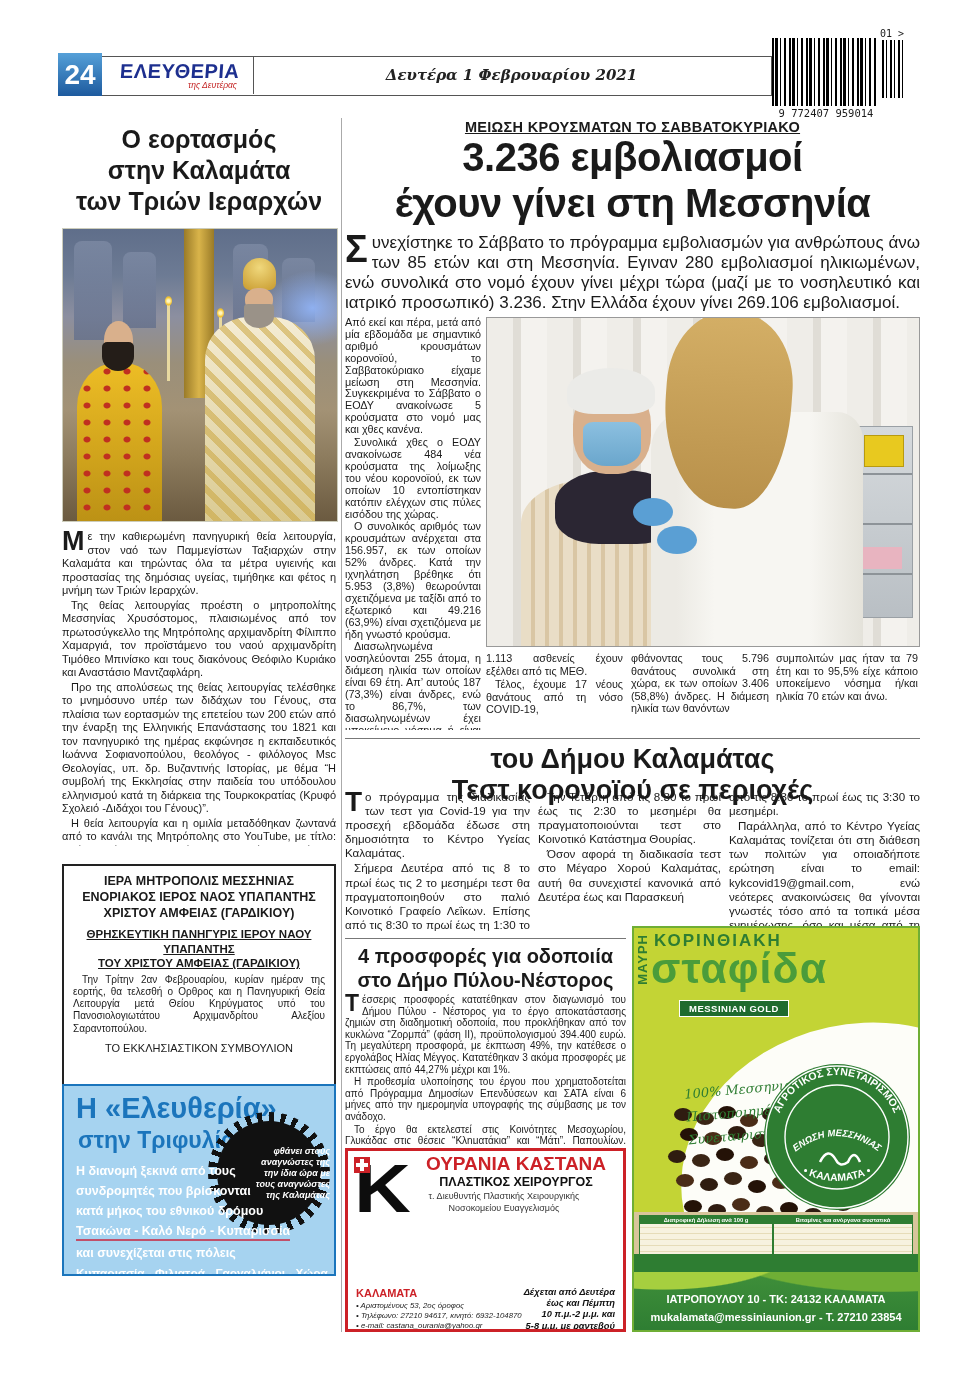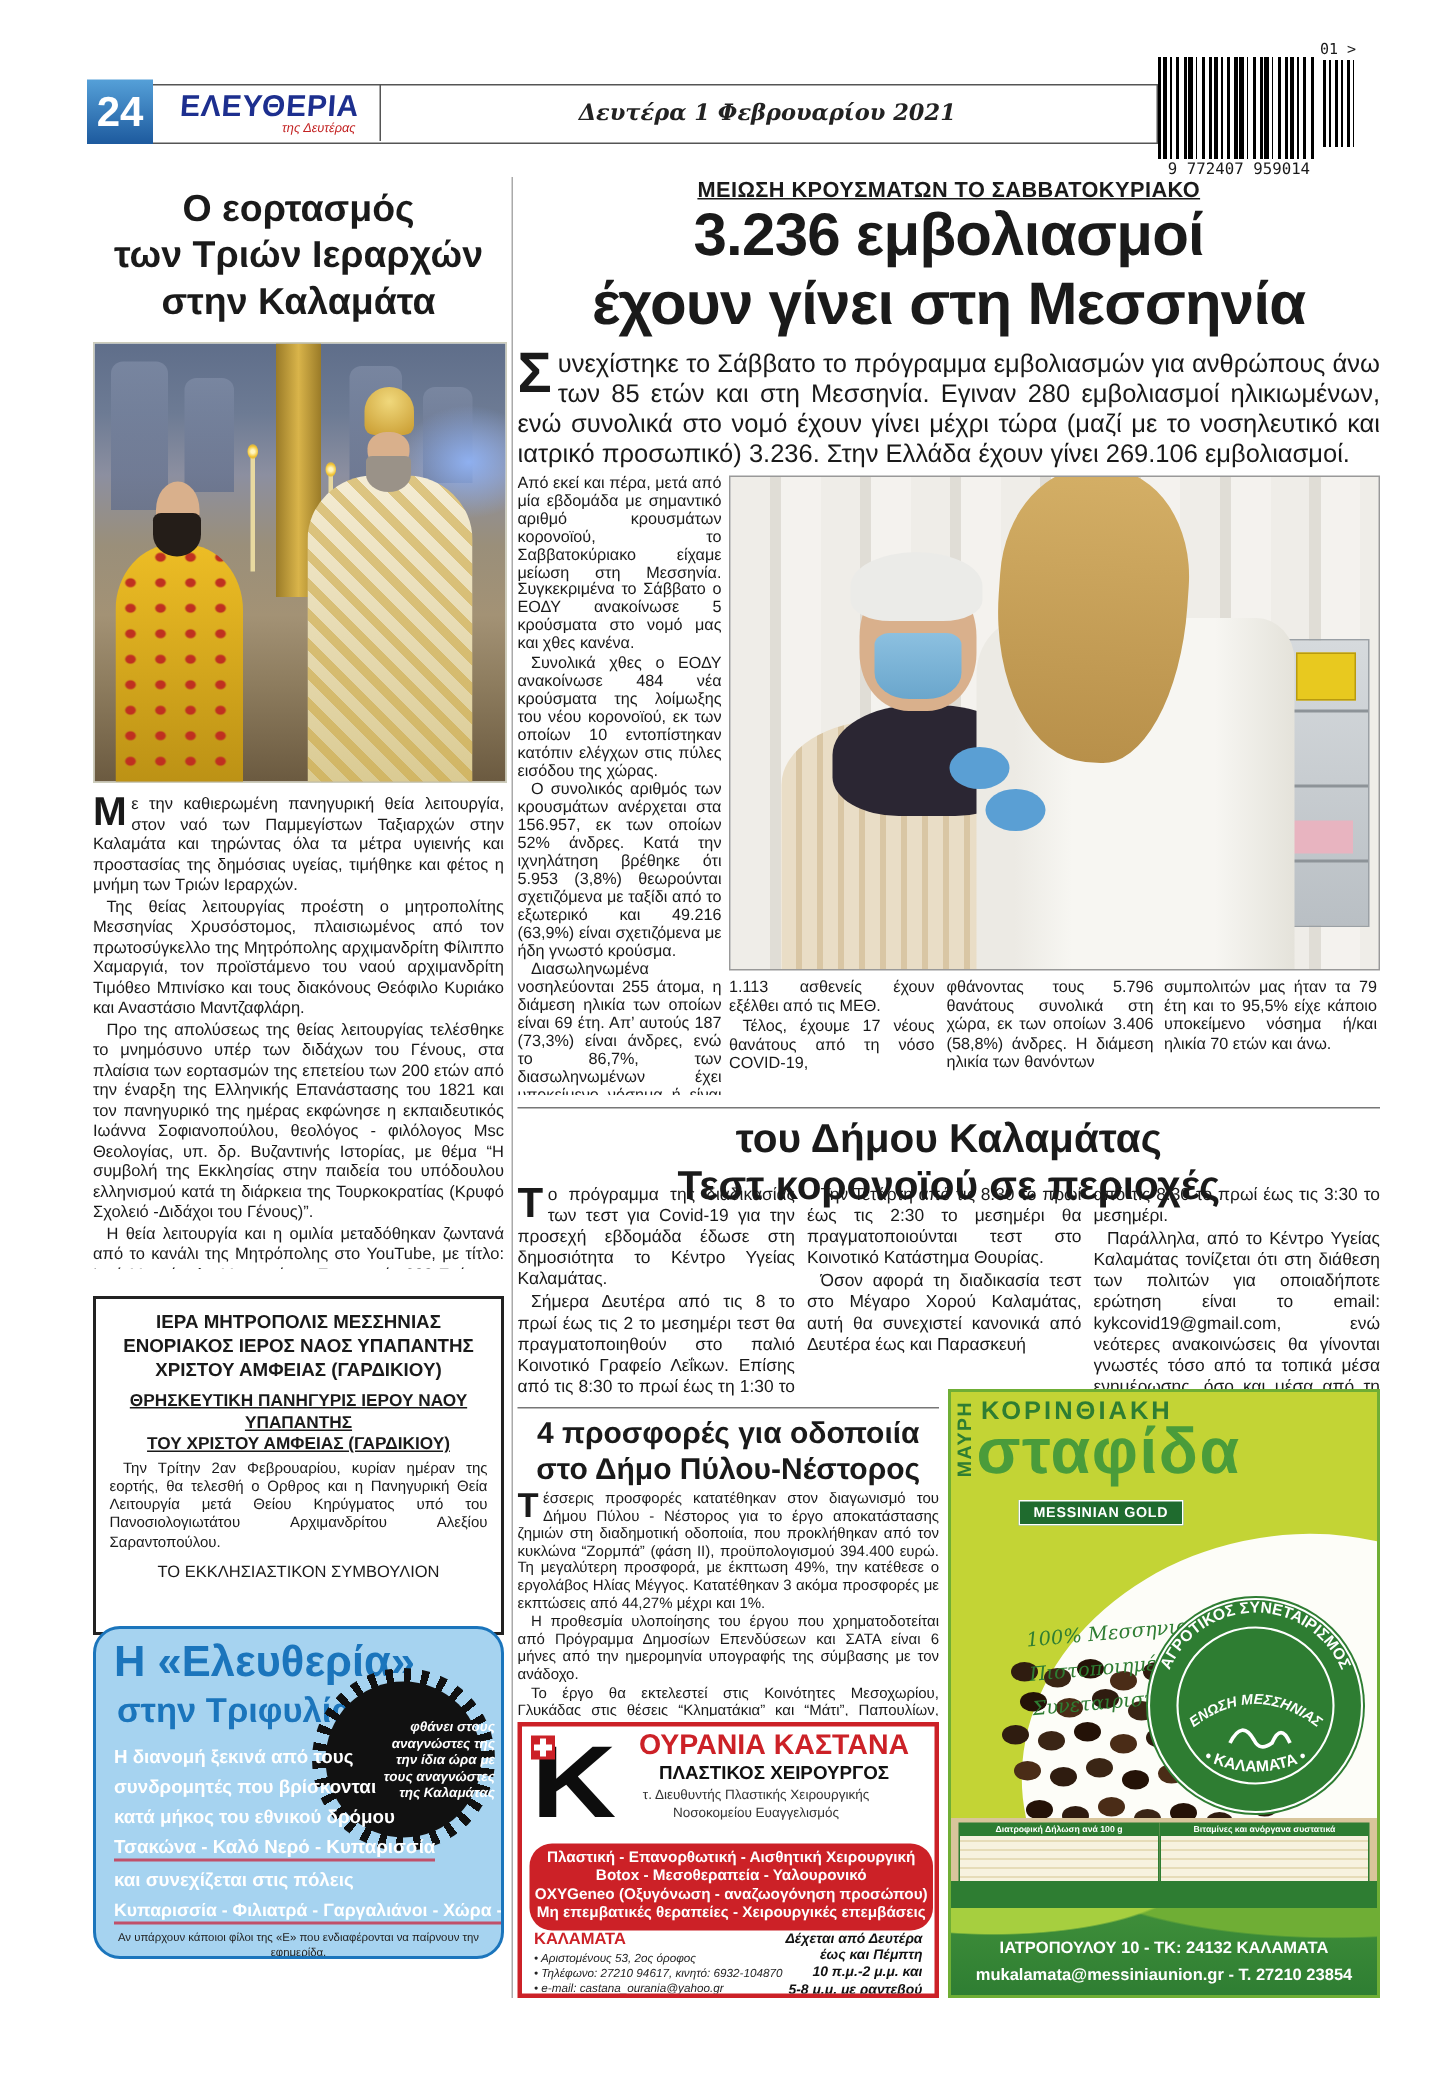--- a/index.html
+++ b/index.html
@@ -56,21 +56,21 @@
   .dc-m{float:left;font-weight:bold;font-size:27px;line-height:22px;padding-right:3px;}
 
   
   .notice{left:62px;top:864px;width:274px;height:226px;border:2px solid #222;background:#fff;padding:7px 9px;box-sizing:border-box;}
   .nt-h{text-align:center;font-weight:bold;font-size:12.5px;line-height:16px;}
   .nt-sub{text-align:center;font-weight:bold;font-size:11.5px;line-height:14.5px;text-decoration:underline;margin-top:6px;}
   .nt-p{font-size:10px;line-height:12.3px;text-align:justify;text-indent:9px;margin-top:3px;}
   .nt-f{text-align:center;font-size:11px;margin-top:7px;}
 
   
-  .tri-ad{left:62px;top:1084px;width:274px;height:222px;border:2.5px solid #1b75bc;border-radius:18px;background:#a6d3f0;box-sizing:border-box;overflow:hidden;}
+  .tri-ad{left:62px;top:1084px;width:274px;height:192px;border:2.5px solid #1b75bc;border-radius:0;background:#a6d3f0;box-sizing:border-box;overflow:hidden;}
   .t-title1{position:absolute;left:12px;top:6px;color:#1b75bc;font-weight:800;font-size:29px;}
   .t-title2{position:absolute;left:14px;top:41px;color:#1b75bc;font-weight:800;font-size:23px;}
   .t-line{position:absolute;left:12px;color:#fff;font-weight:bold;font-size:12.5px;white-space:nowrap;}
   .t-under{border-bottom:2px solid #c0506a;padding-bottom:1px;}
   .burst{position:absolute;right:4px;top:26px;width:122px;height:122px;}
   .burst-rays{position:absolute;inset:0;border-radius:50%;
      background:repeating-conic-gradient(#111 0deg 5deg,rgba(0,0,0,0) 5deg 12deg);}
   .burst-core{position:absolute;inset:9px;border-radius:50%;background:#111;}
   .burst-text{position:absolute;inset:0;display:flex;flex-direction:column;align-items:flex-end;justify-content:center;
      color:#fff;font-weight:bold;font-style:italic;font-size:9px;line-height:11px;text-align:center;}
@@ -191,22 +191,22 @@
     <div class="bc-main"></div>
     <div class="bc-digits">9 772407 959014</div>
     <div class="bc-sup-text">01 &gt;</div>
     <div class="bc-sup"></div>
   </div>
 
   <div class="abs vrule"></div>
 
   <div class="abs la-title">
     <div>Ο εορτασμός</div>
+    <div>στην Καλαμάτα</div>
     <div>των Τριών Ιεραρχών</div>
-    <div>στην Καλαμάτα</div>
   </div>
 
   <div class="abs church-photo">
     <div class="fresco" style="left:4%;top:4%;width:14%;height:34%;"></div>
     <div class="fresco" style="left:22%;top:8%;width:12%;height:26%;"></div>
     <div class="fresco" style="left:62%;top:5%;width:13%;height:30%;"></div>
     <div class="fresco" style="left:80%;top:10%;width:12%;height:22%;"></div>
     <div class="gold-col"></div>
     <div class="blue-glow"></div>
     <div class="candle" style="left:38%;top:26%;height:26%;"></div>
@@ -355,26 +355,20 @@
 
   <div class="abs kastana">
     <div class="k-logo">
       <div class="k-letter">Κ</div>
       <div class="k-cross"></div>
     </div>
     <div class="k-name">ΟΥΡΑΝΙΑ ΚΑΣΤΑΝΑ</div>
     <div class="k-title">ΠΛΑΣΤΙΚΟΣ ΧΕΙΡΟΥΡΓΟΣ</div>
     <div class="k-sub" style="top:40px;">τ. Διευθυντής Πλαστικής Χειρουργικής</div>
     <div class="k-sub" style="top:52px;">Νοσοκομείου Ευαγγελισμός</div>
-    <div class="k-services">
-      <div>Πλαστική - Επανορθωτική - Αισθητική Χειρουργική</div>
-      <div>Botox - Μεσοθεραπεία - Υαλουρονικό</div>
-      <div>OXYGeneo (Οξυγόνωση - αναζωογόνηση προσώπου)</div>
-      <div>Μη επεμβατικές θεραπείες - Χειρουργικές επεμβάσεις</div>
-    </div>
     <div class="k-city">ΚΑΛΑΜΑΤΑ</div>
     <div class="k-c" style="top:150px;">• Αριστομένους 53, 2ος όροφος</div>
     <div class="k-c" style="top:160px;">• Τηλέφωνο: 27210 94617, κινητό: 6932-104870</div>
     <div class="k-c" style="top:170px;">• e-mail: castana_ourania@yahoo.gr</div>
     <div class="k-hours">
       <div>Δέχεται από Δευτέρα</div>
       <div>έως και Πέμπτη</div>
       <div>10 π.μ.-2 μ.μ. και</div>
       <div>5-8 μ.μ. με ραντεβού</div>
     </div>

